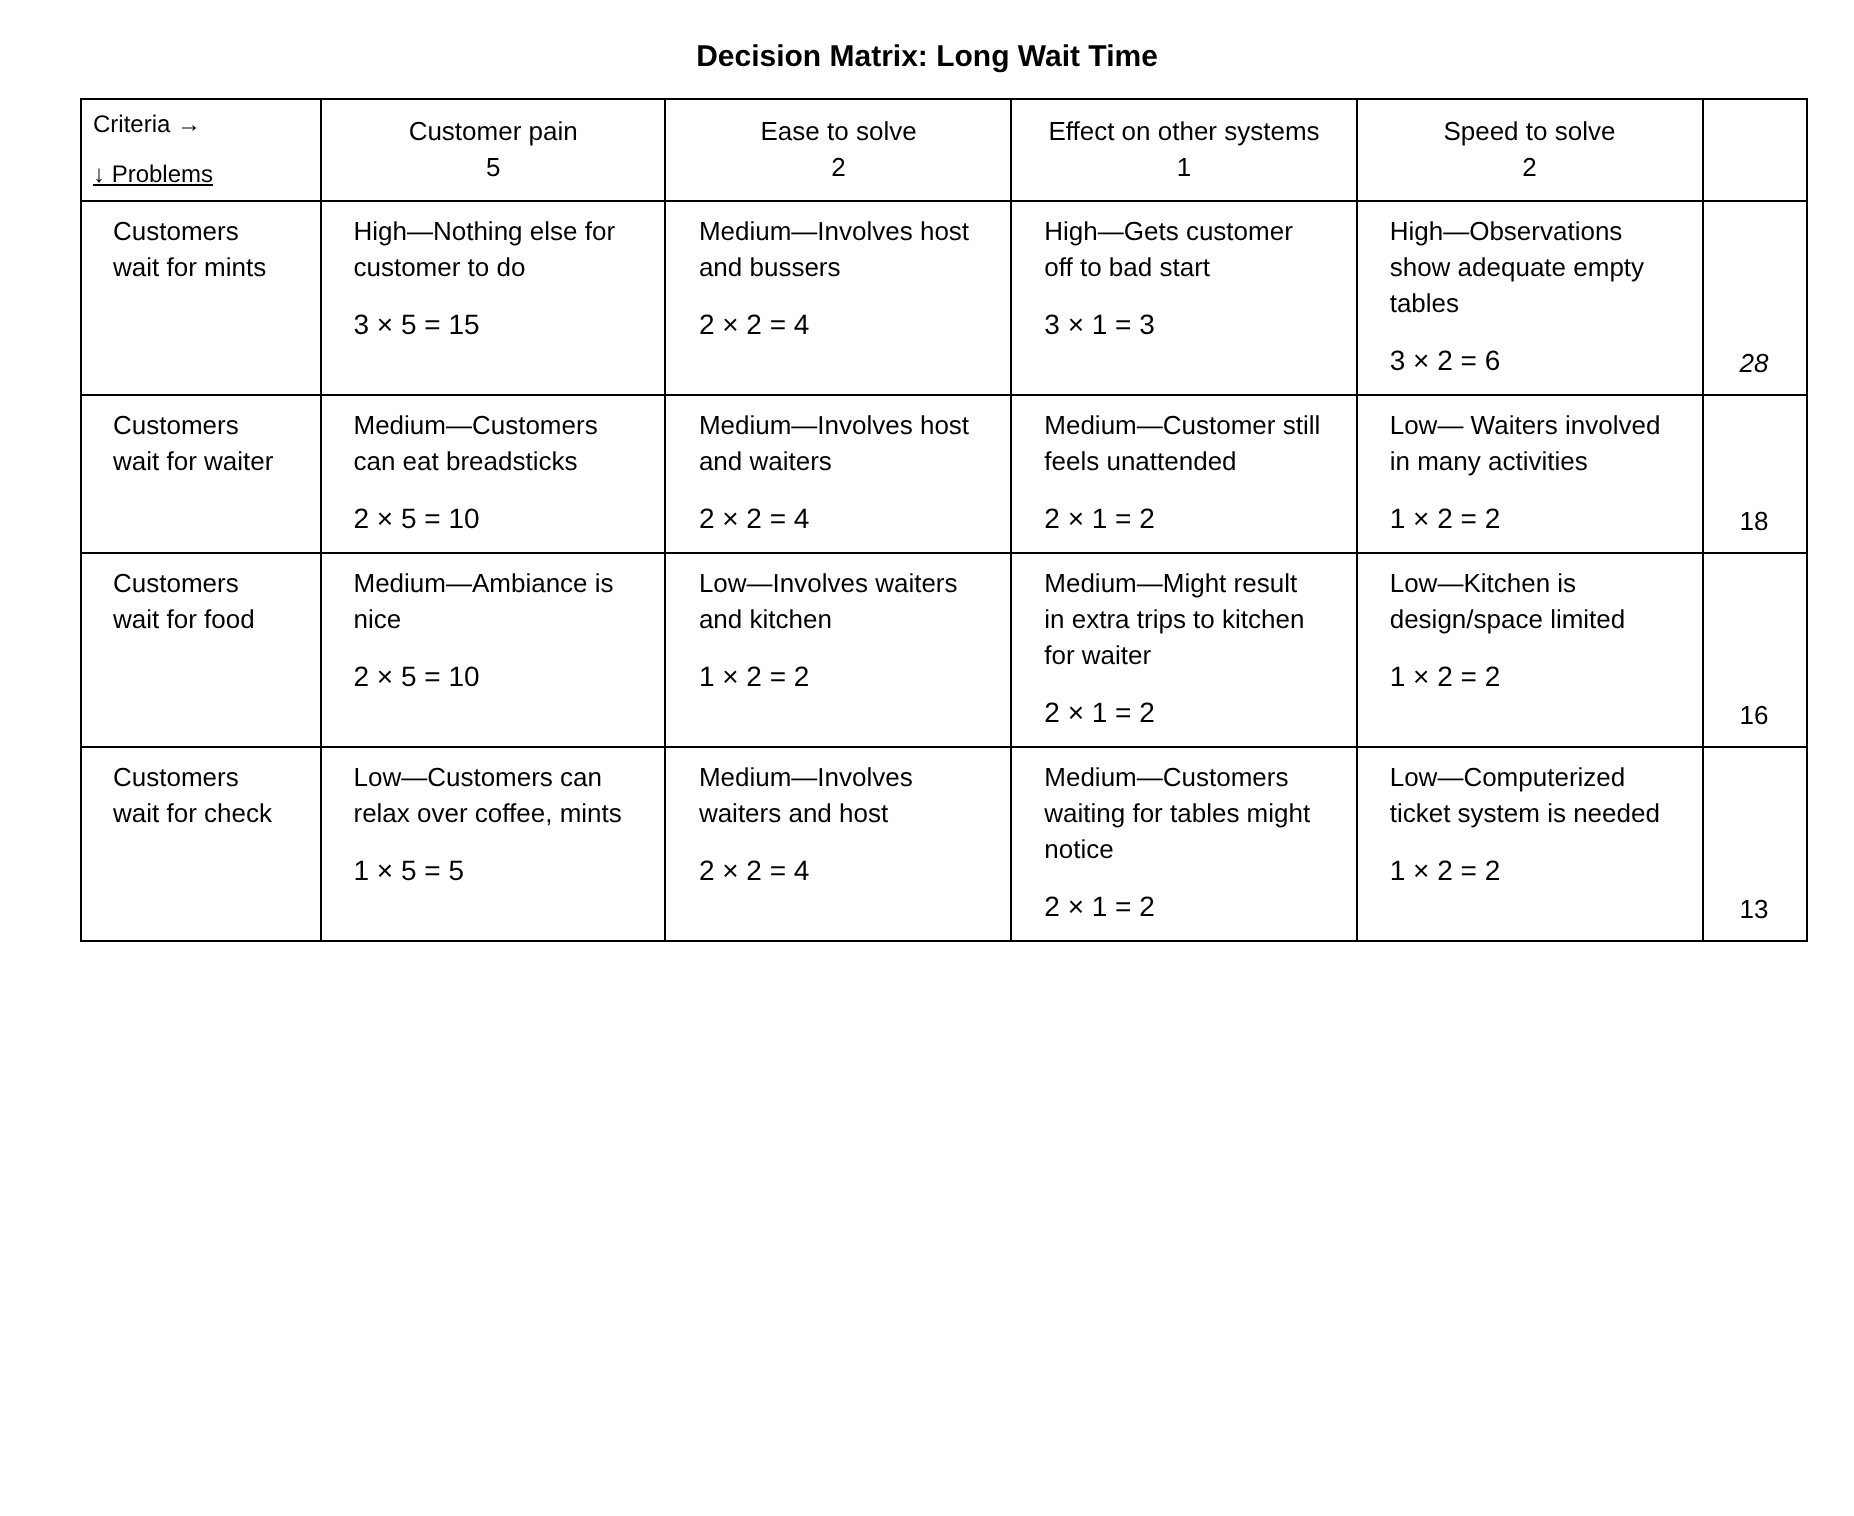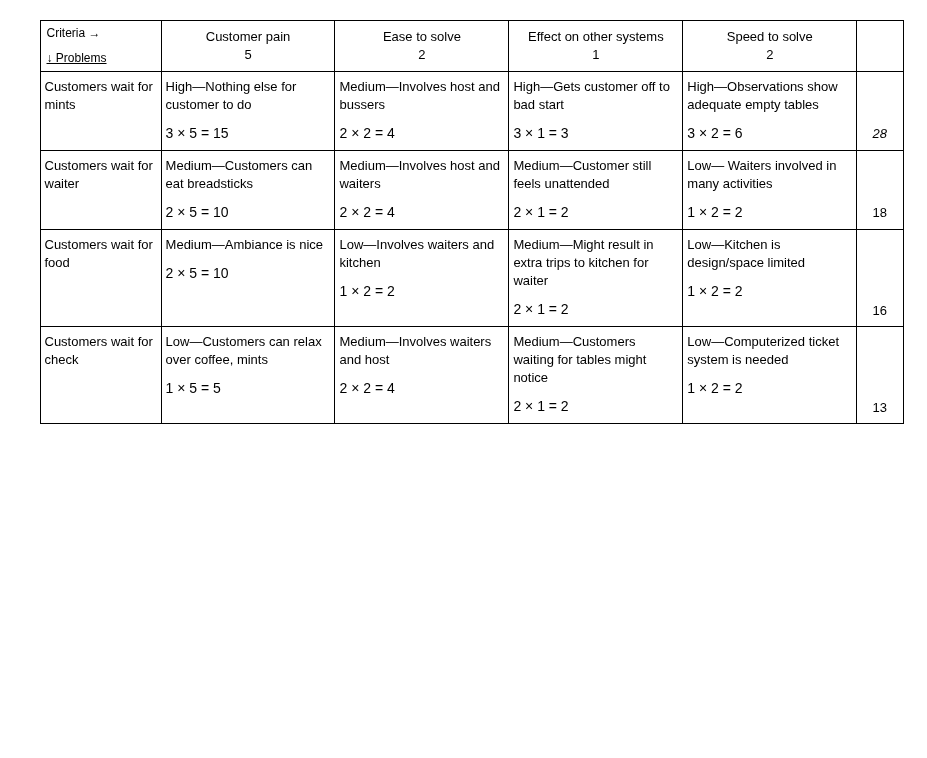--- a/index.html
+++ b/index.html
@@ -25,21 +25,21 @@
     .matrix-container {
       position: relative;
       margin-left: 16px;
     }
     table {
       border-collapse: collapse;
       width: 100%;
     }
     th, td {
       border: 1.5px solid #000;
-      padding: 6px 4px;
+      padding: 6px 16px;
       vertical-align: top;
       font-size: 13px;
       line-height: 1.4;
     }
     th {
       text-align: center;
       font-weight: normal;
     }
     .header-row th {
       vertical-align: middle;
@@ -63,20 +63,21 @@
       border: 1.5px solid #000;
       vertical-align: bottom;
       font-size: 12px;
       padding: 4px 6px;
     }
   </style>
 </head>
 <body>
 
 <div class="page-wrapper">
+  <div class="title">Decision Matrix: Long Wait Time</div>
 
   <div class="matrix-container">
     <table>
 
       <thead>
         <tr class="header-row">
           <th class="criteria-problems-header">
             <div style="text-align:left; white-space:nowrap;">Criteria →</div>
             <div style="text-align:left; white-space:nowrap; margin-top:8px;text-decoration:underline;">↓ Problems</div>
           </th>

